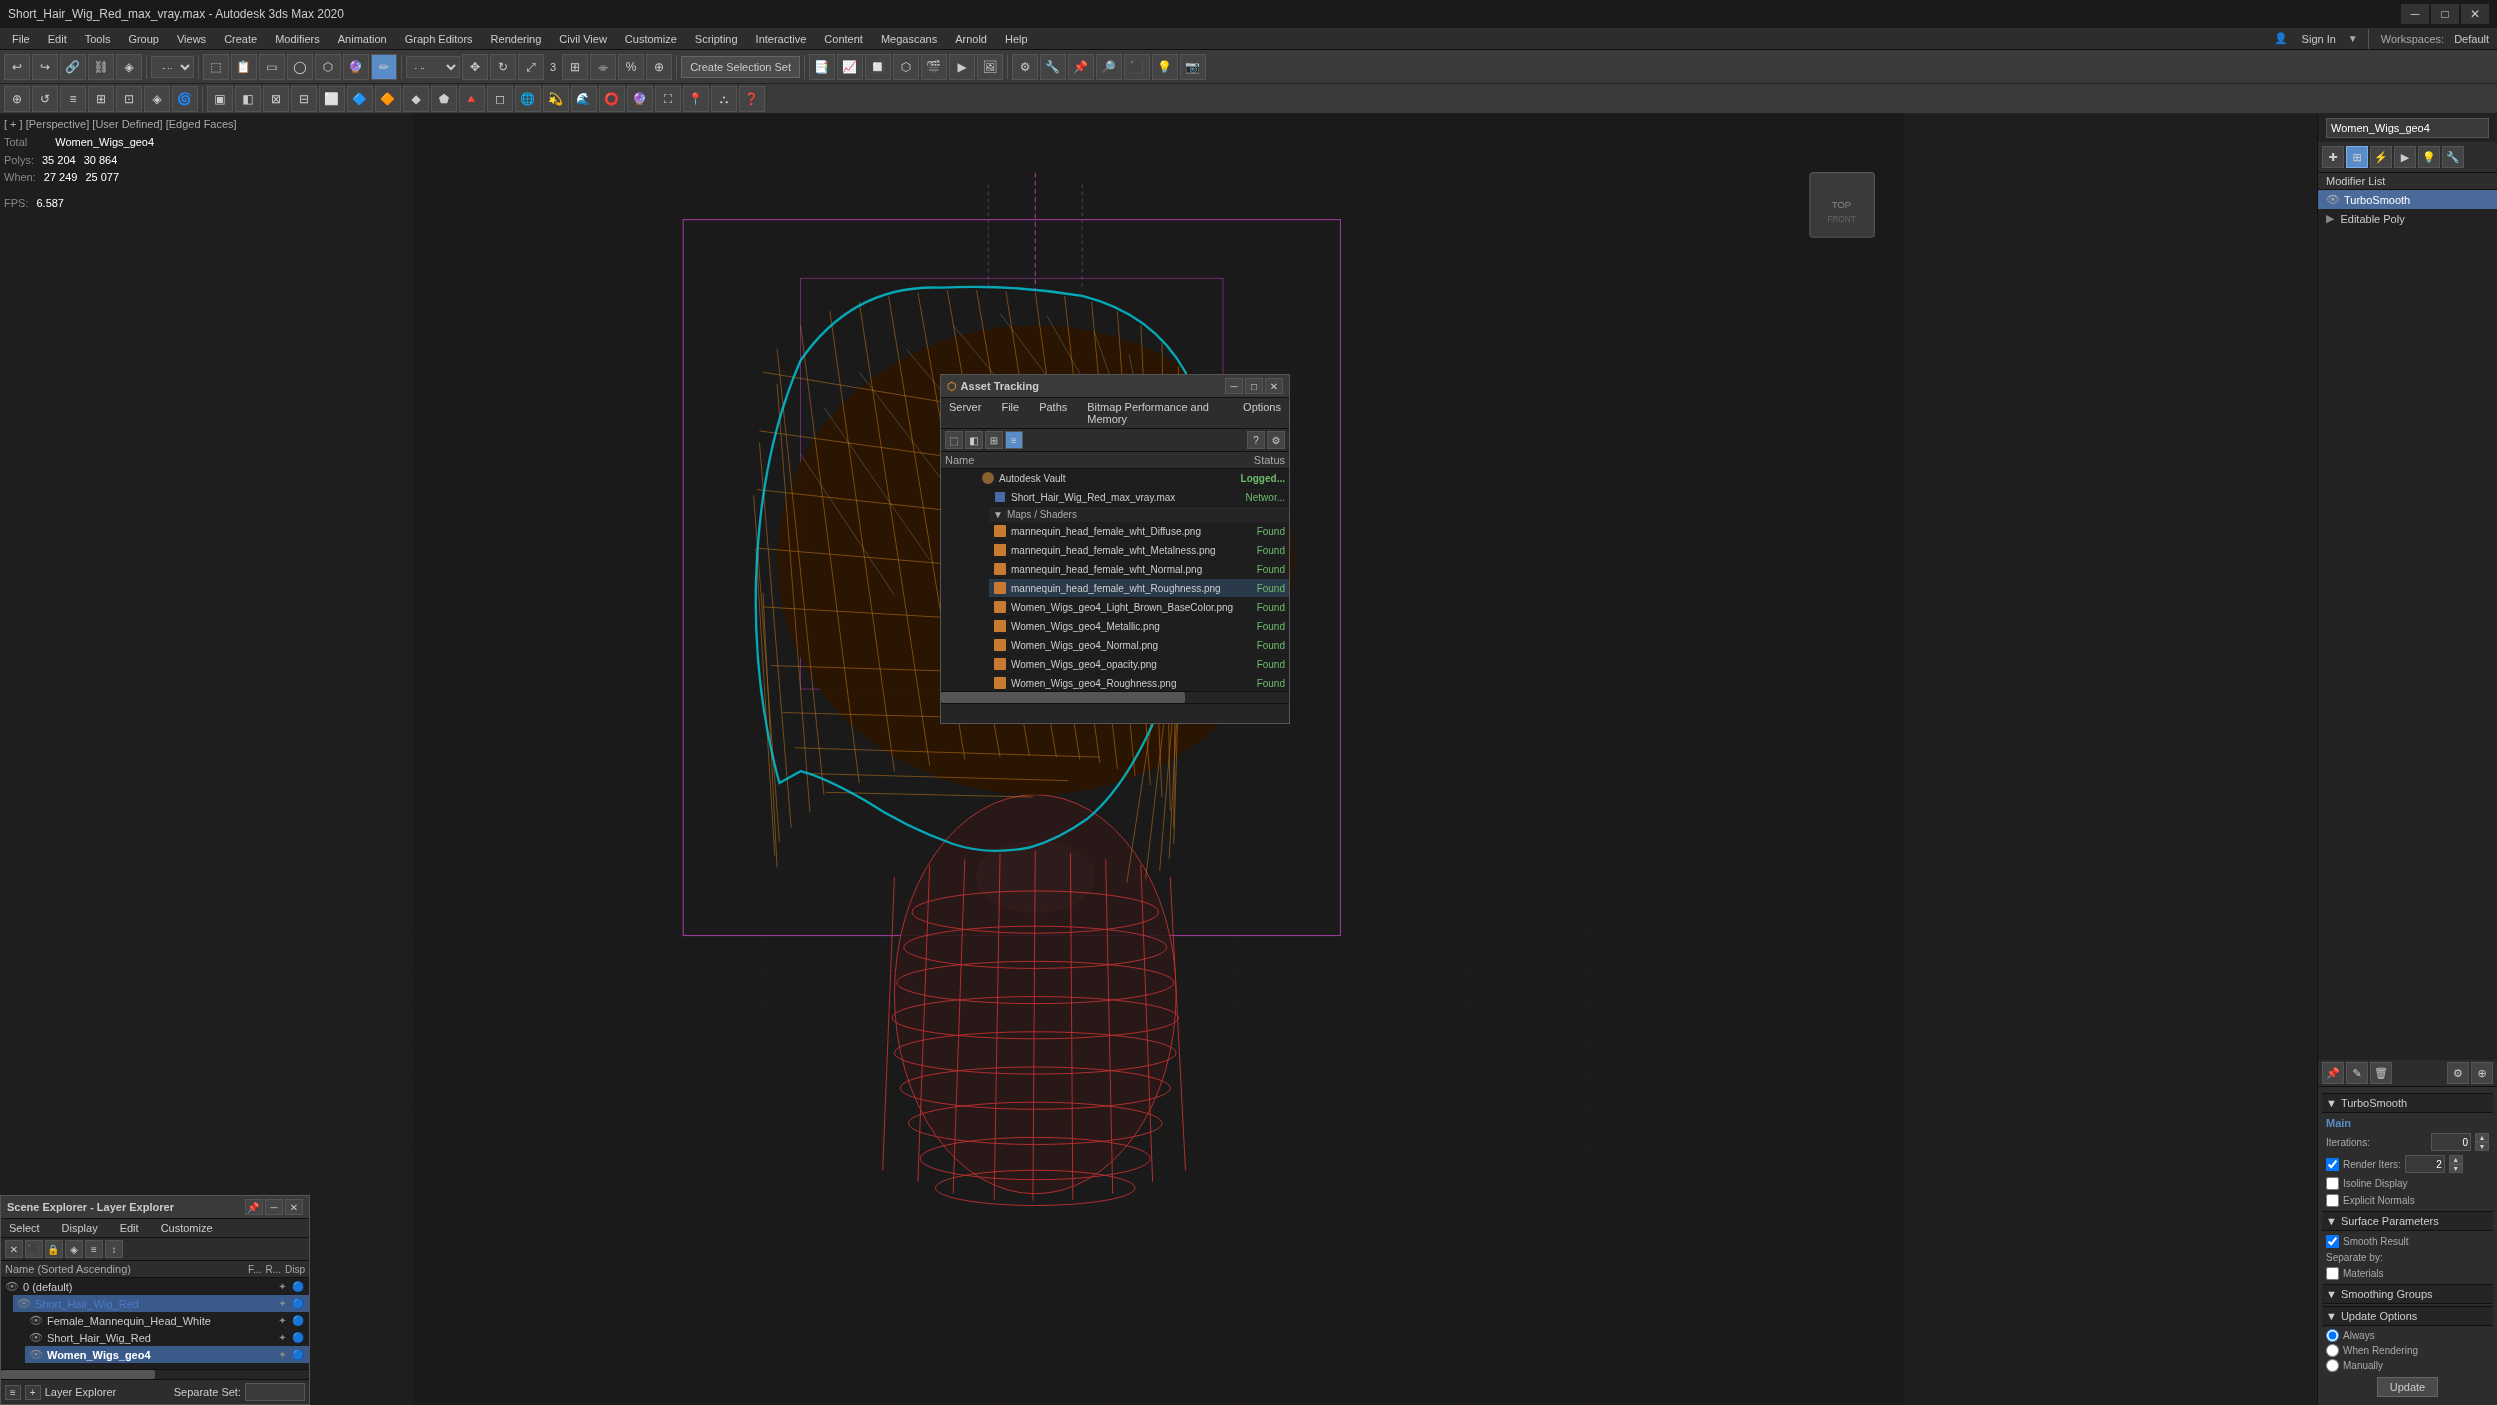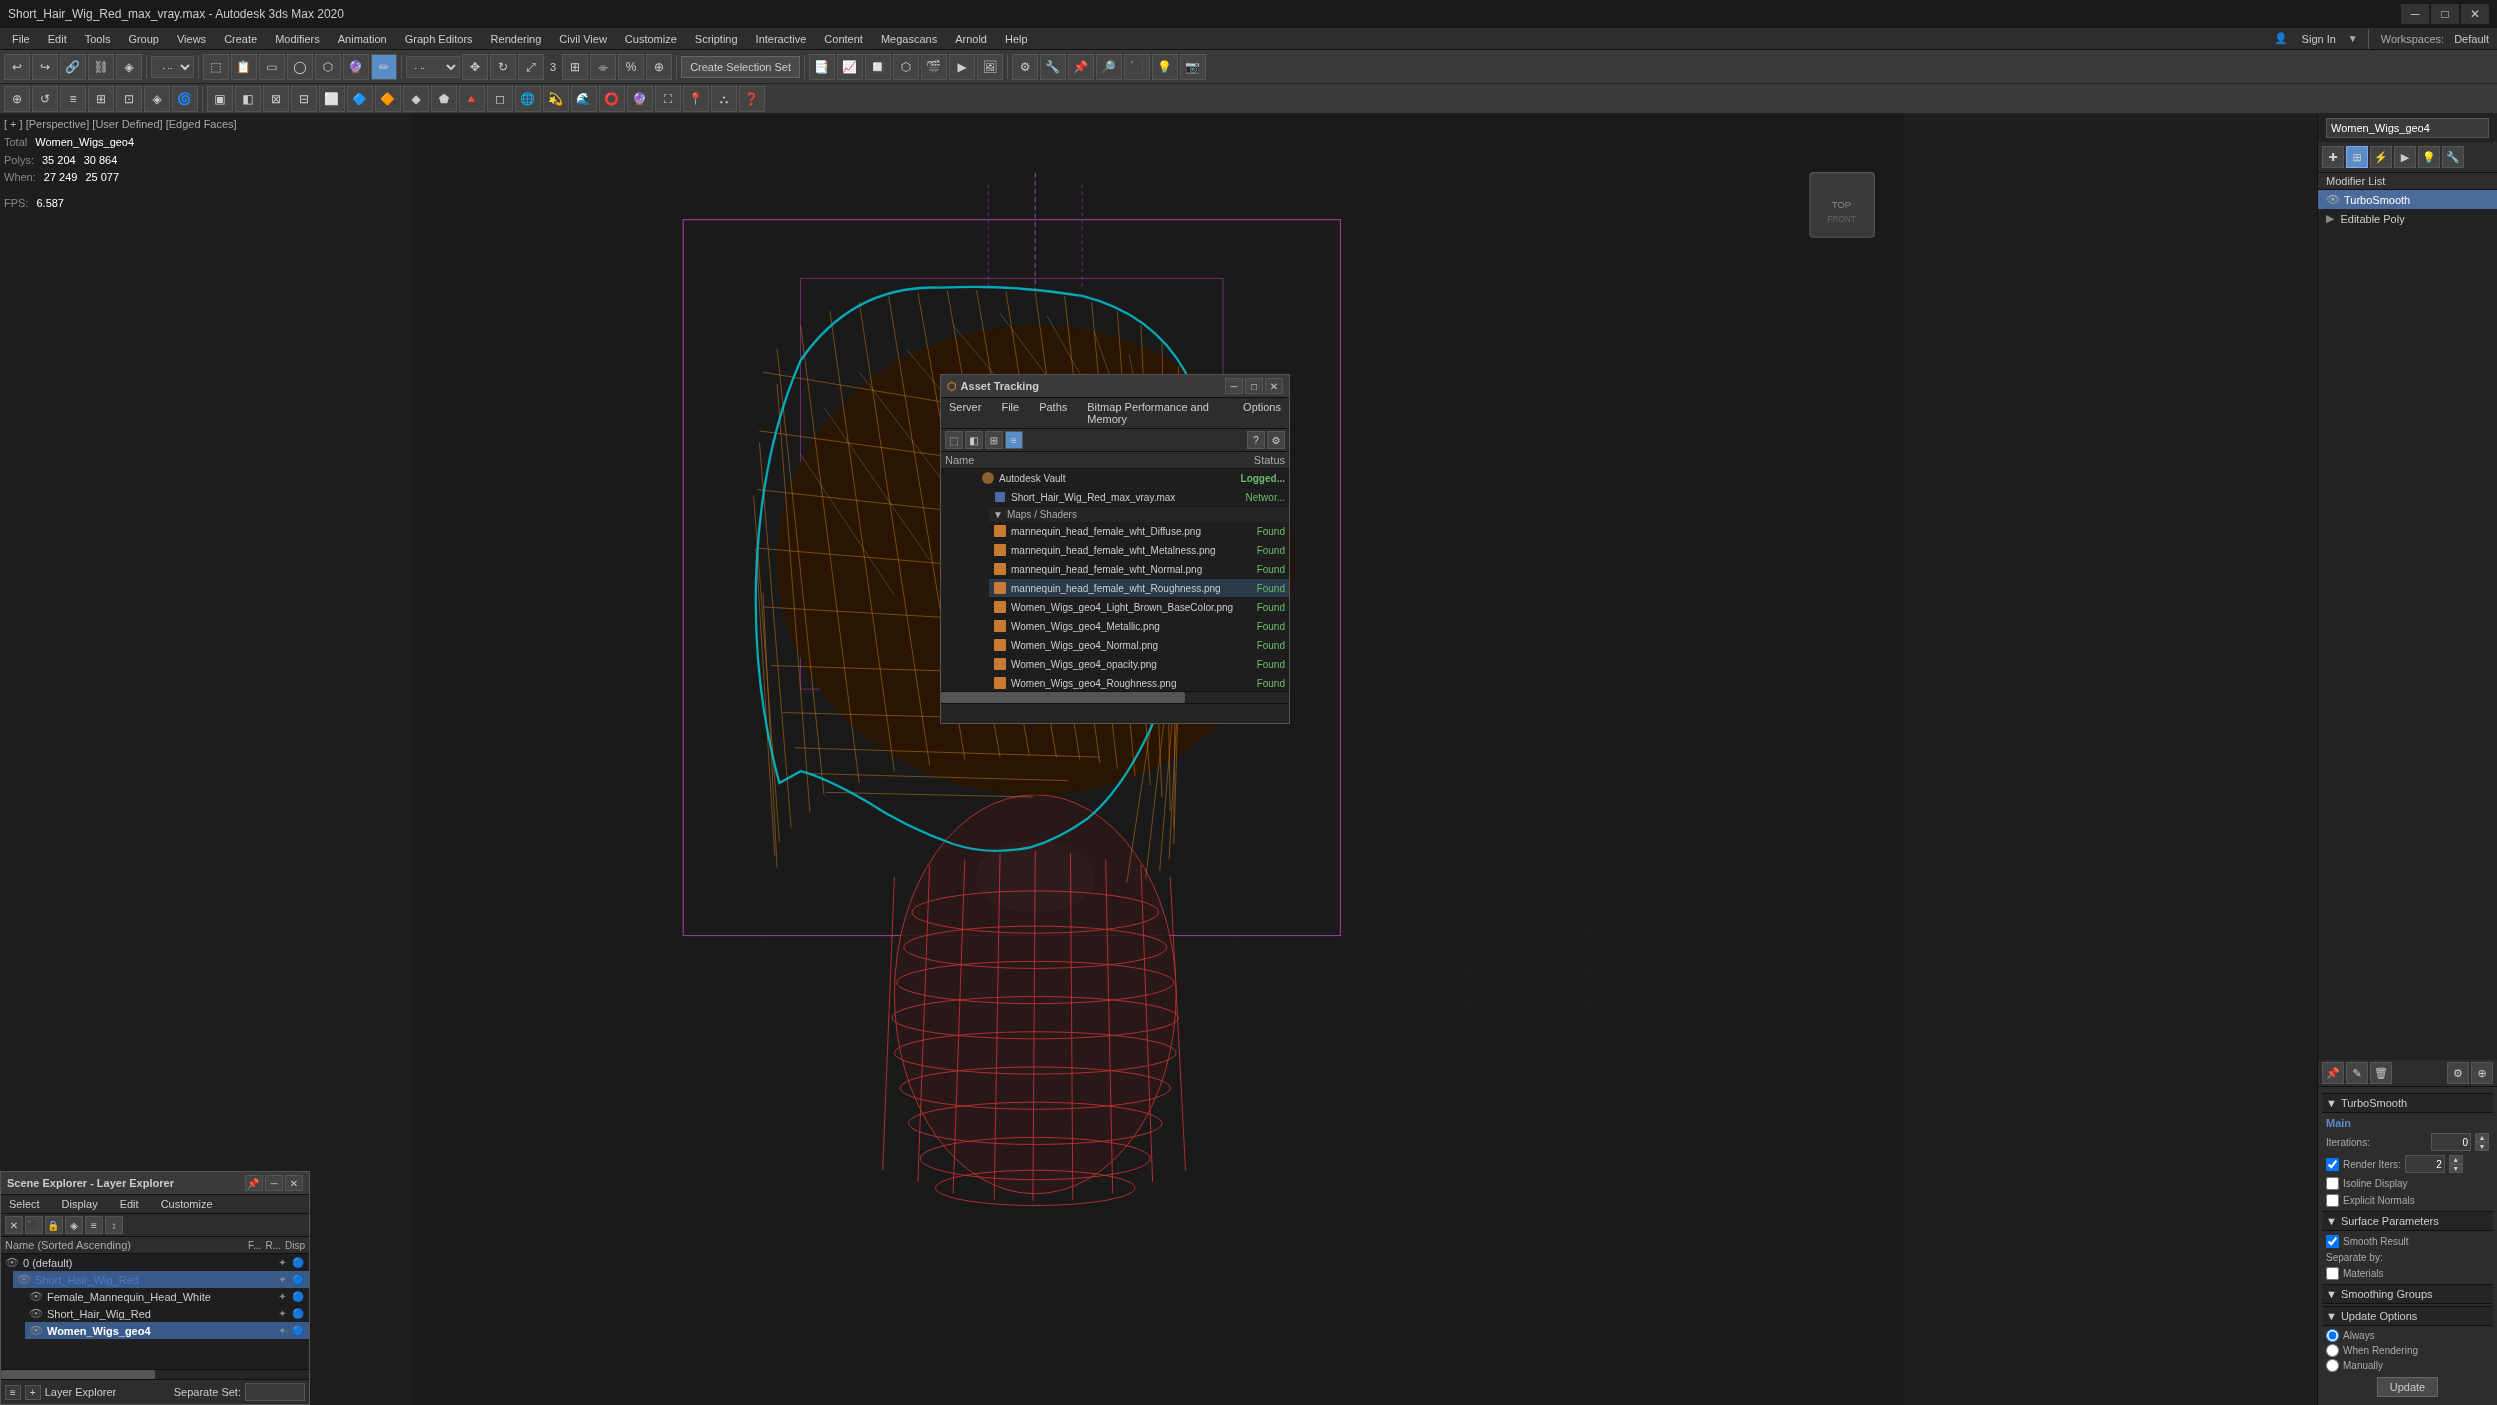--- a/index.html
+++ b/index.html
@@ -304,21 +304,21 @@
       cursor: pointer;
       margin: 4px auto;
       display: block;
     }
 
     
     #scene-explorer {
       position: absolute;
       bottom: 0; left: 0;
       width: 310px;
-      height: 234px;
+      height: 210px;
       background: #2d2d2d;
       border: 1px solid #555;
       display: flex;
       flex-direction: column;
       z-index: 20;
     }
     #scene-explorer-header {
       background: #3a3a3a;
       padding: 3px 6px;
       display: flex;
@@ -655,21 +655,21 @@
 </div>
 
 <div id="main-layout">
 
   <div id="viewport">
     <div id="viewport-header">
       <span>[ + ] [Perspective] [User Defined] [Edged Faces]</span>
     </div>
 
     <div id="stats-panel">
-      <div style="display:flex;gap:4px;">
+      <div style="display:flex;gap:24px;">
         <span class="stat-label">Total</span>
         <span class="stat-value">Women_Wigs_geo4</span>
       </div>
       <div style="display:flex;gap:4px;">
         <span class="stat-label">Polys:</span>
         <span class="stat-value">35 204</span>
         <span class="stat-value">30 864</span>
       </div>
       <div style="display:flex;gap:4px;">
         <span class="stat-label">When:</span>

